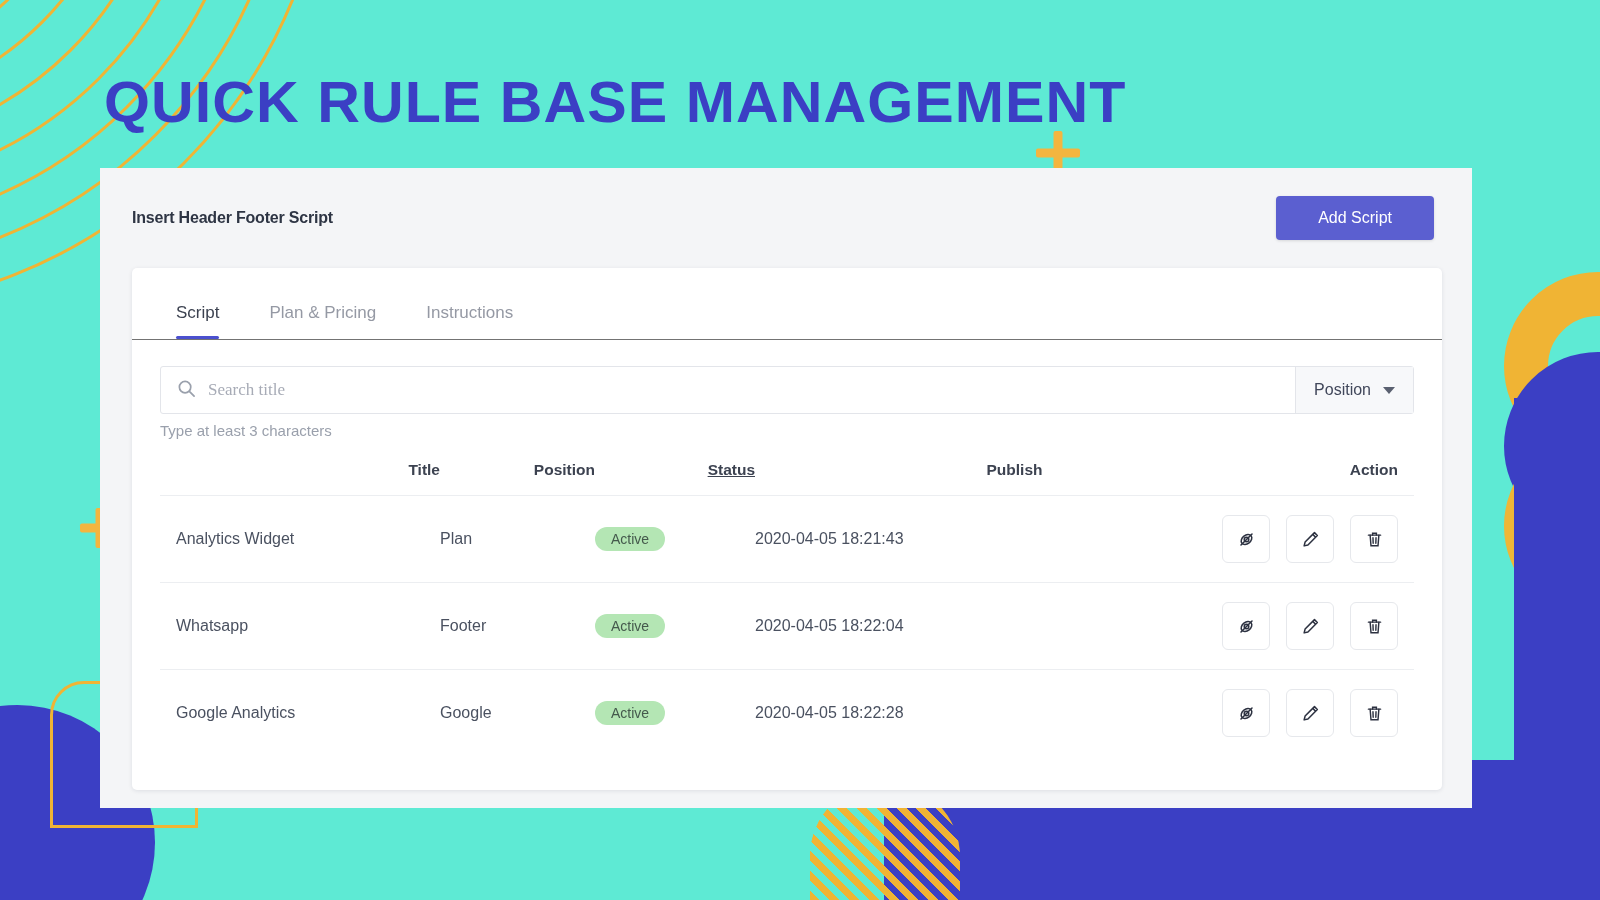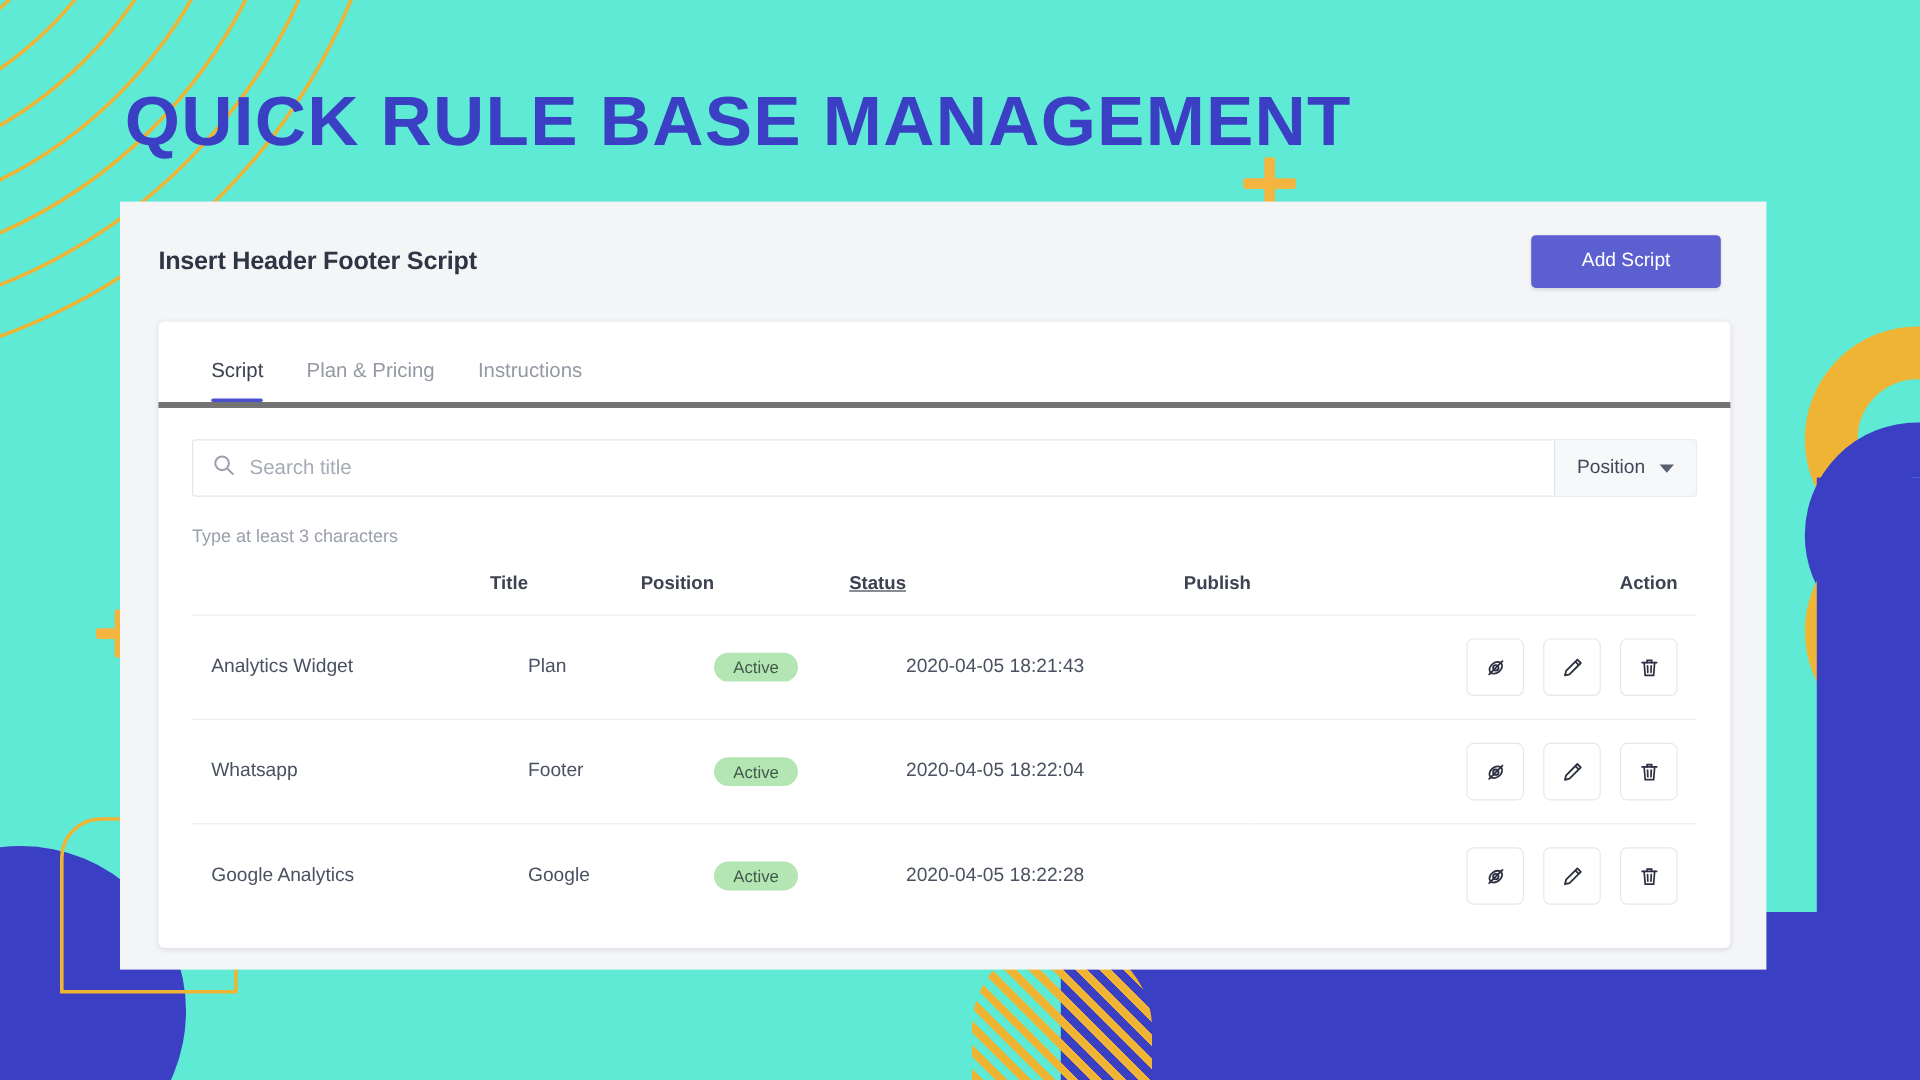--- a/index.html
+++ b/index.html
@@ -122,21 +122,21 @@
   }
 
   #panel-header {
     display: flex;
     align-items: center;
     justify-content: space-between;
     padding: 28px 38px 22px 32px;
   }
 
   #panel-title {
-    font-size: 21px;
+    font-size: 16px;
     font-weight: bold;
     color: #2e3544;
     letter-spacing: -0.2px;
   }
 
   #add-script-button {
     background: #5b5fd0;
     color: #ffffff;
     border: none;
     border-radius: 4px;
@@ -155,22 +155,22 @@
     height: 522px;
     background: #ffffff;
     border-radius: 5px;
     box-shadow: 0 1px 4px rgba(20,30,60,0.10);
   }
 
   
   #tabs {
     display: flex;
     align-items: flex-end;
-    gap: 0;
-    border-bottom: 5px solid #737373;
+    gap: 14px;
+    border-bottom: 1px solid #737373;
     padding: 0 26px;
     height: 72px;
   }
   .tab {
     position: relative;
     font-size: 17px;
     color: #9599a4;
     padding: 0 18px 16px 18px;
     cursor: pointer;
     background: none;
@@ -204,21 +204,21 @@
     gap: 12px;
     padding: 0 16px;
   }
   #search-icon { display: block; }
   #search-input {
     flex: 1;
     border: none;
     outline: none;
     font-size: 17px;
     color: #5a6070;
-    font-family: Liberation Sans, sans-serif;
+    font-family: Liberation Serif, serif;
     background: transparent;
   }
   #search-input::placeholder { color: #a7abb6; }
 
   #position-select {
     display: flex;
     align-items: center;
     gap: 12px;
     padding: 0 18px;
     border-left: 1px solid #e3e5ea;
@@ -228,21 +228,21 @@
     color: #41475a;
   }
   #caret-down {
     width: 0; height: 0;
     border-left: 6px solid transparent;
     border-right: 6px solid transparent;
     border-top: 7px solid #5a6070;
   }
 
   #search-hint {
-    margin: 25px 28px 0 28px;
+    margin: 8px 28px 0 28px;
     font-size: 15px;
     color: #9aa0ac;
   }
 
   
   #scripts-table {
     width: calc(100% - 56px);
     margin: 22px 28px 0 28px;
     border-collapse: collapse;
   }

